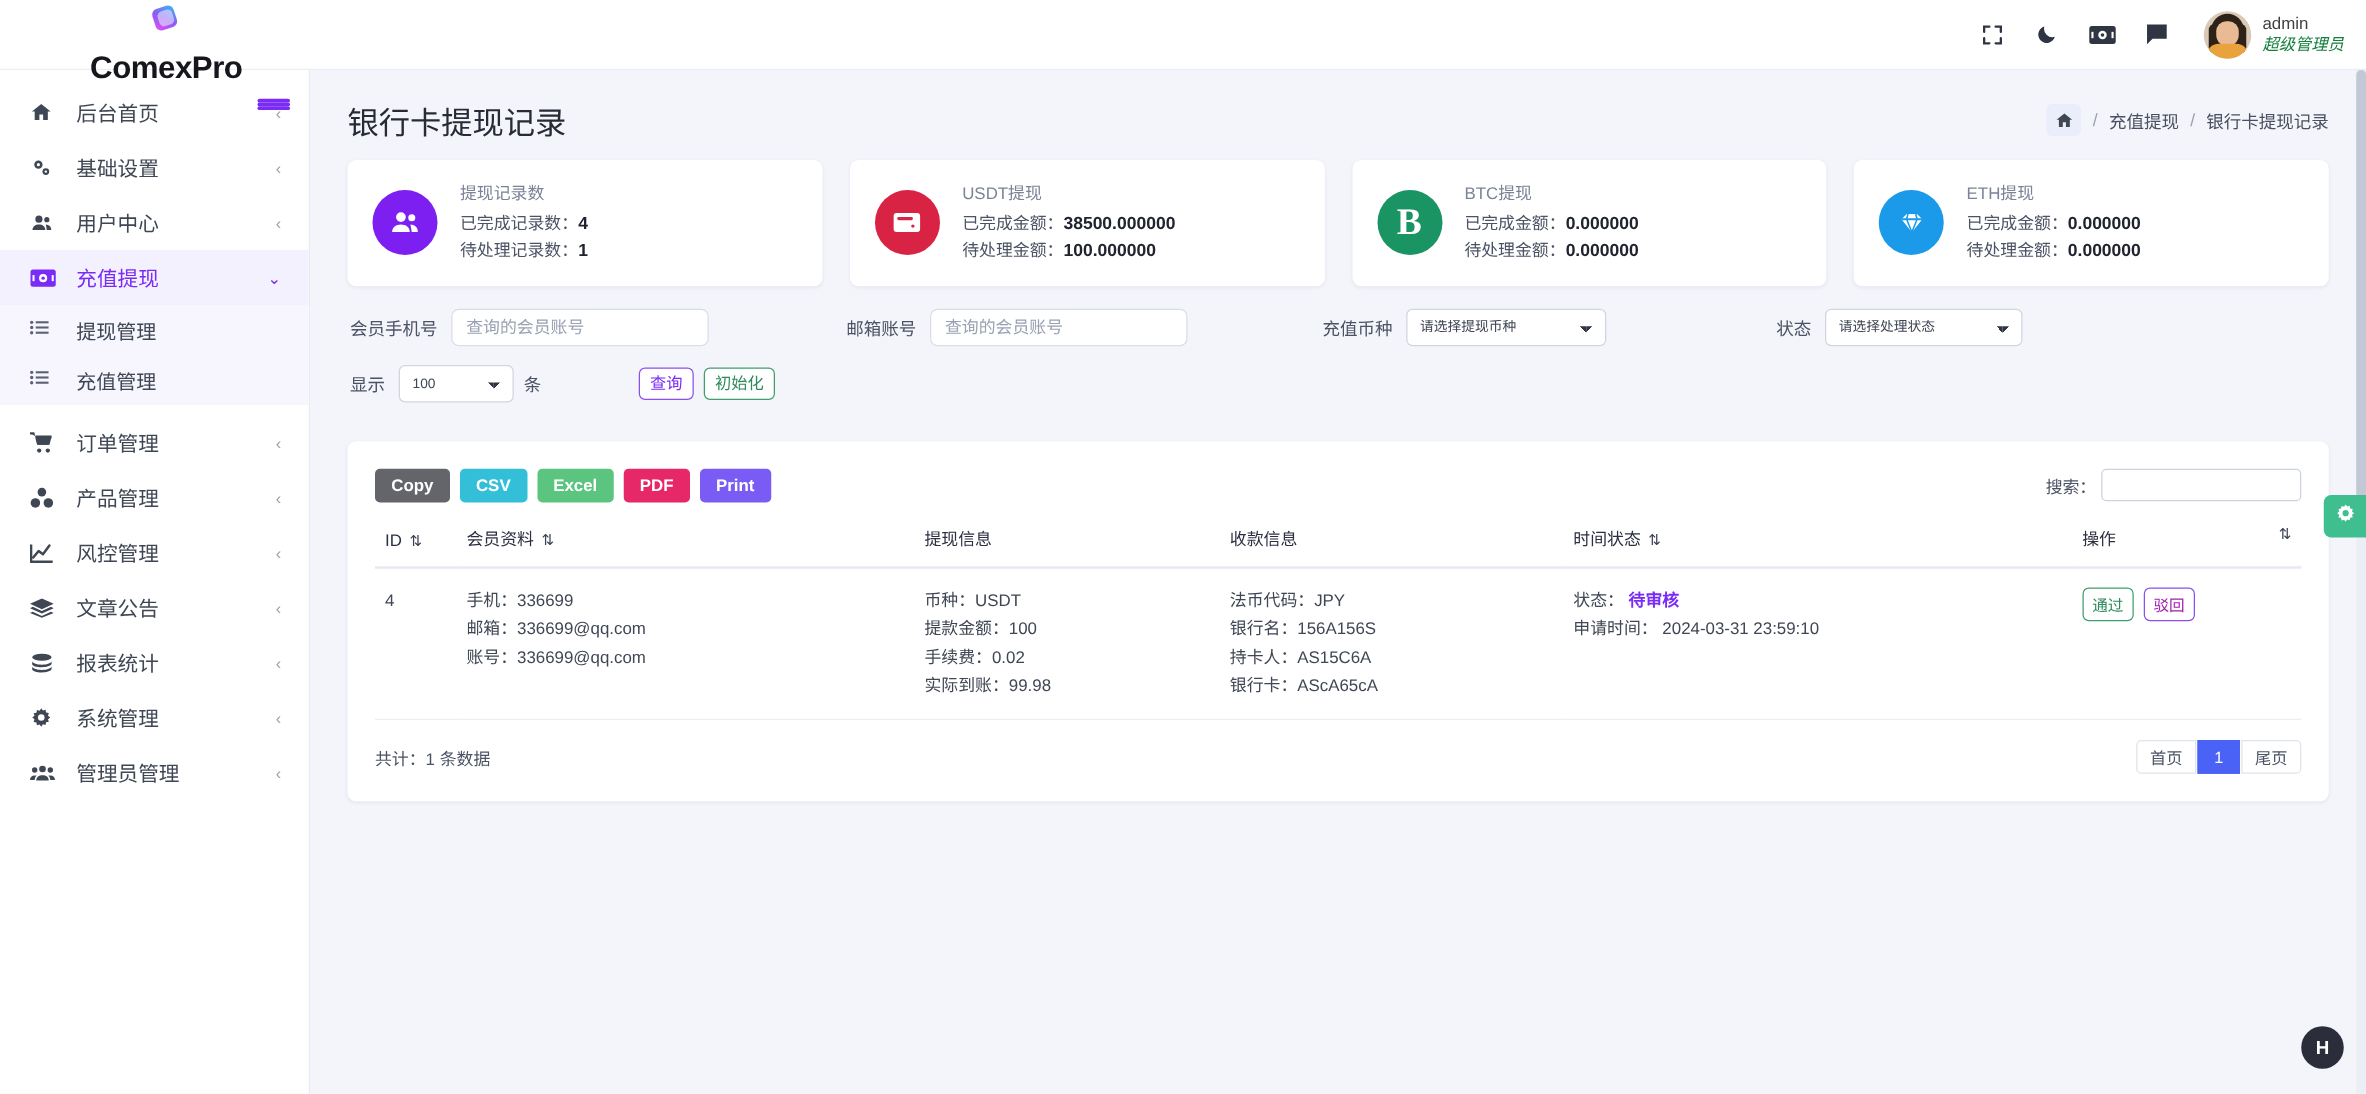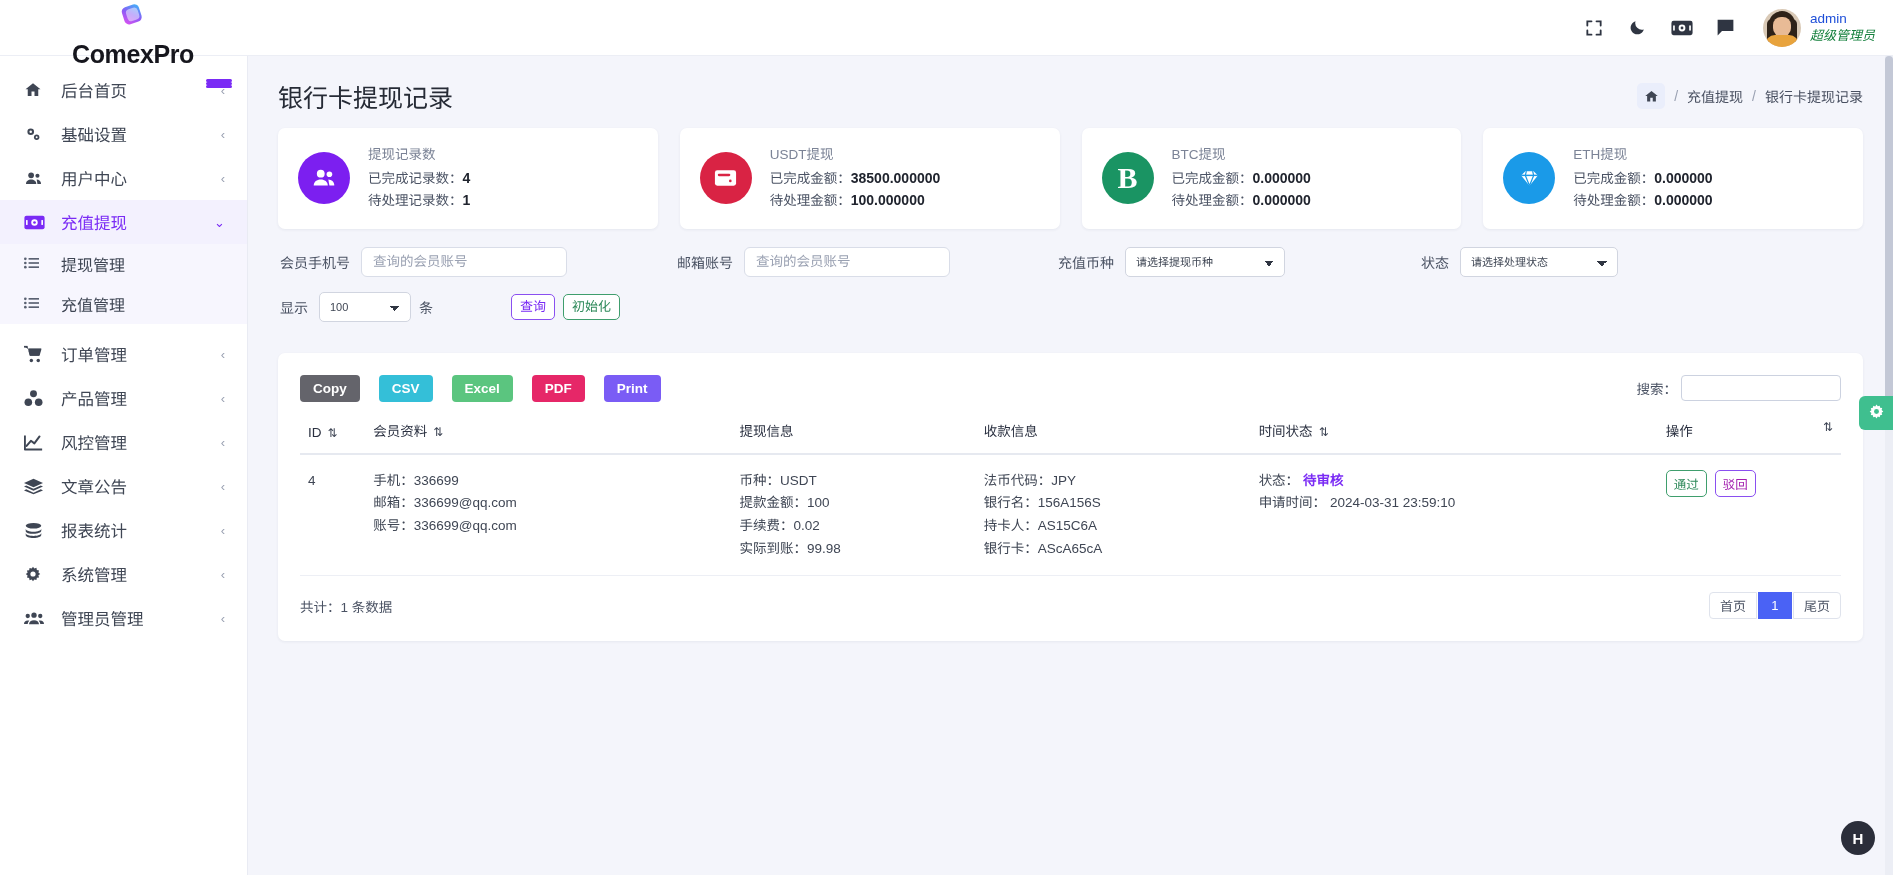--- a/index.html
+++ b/index.html
@@ -52,21 +52,21 @@
   .avatar {
     width: 38px; height: 38px; border-radius: 50%; overflow: hidden;
     background: #d9c9b6; position: relative; flex: 0 0 38px;
   }
   .avatar .hair { position:absolute; left:6px; top:2px; width:26px; height:22px; background:#2e2218; border-radius:13px 13px 6px 6px;}
   .avatar .face { position:absolute; left:10px; top:8px; width:18px; height:20px; background:#e8bb96; border-radius:9px 9px 10px 10px;}
   .avatar .body { position:absolute; left:2px; bottom:0; width:34px; height:12px; background:#e8a33d; border-radius:10px 10px 0 0;}
   .avatar .hair2 { position:absolute; left:4px; top:10px; width:10px; height:24px; background:#2e2218; border-radius:6px;}
   .avatar .hair3 { position:absolute; right:4px; top:10px; width:10px; height:24px; background:#2e2218; border-radius:6px;}
   .user-text { line-height: 1.22; }
-  .user-name { font-size: 13.5px; color: #1d4ed8; }
+  .user-name { font-size: 13.5px; color: #404040; }
   .user-role { font-size: 13px; color: #15803d; font-style: italic; }
 
   
   .shell { display: flex; flex: 1; min-height: 0; }
 
   
   .sidebar {
     width: 248px; min-width: 248px;
     background: #ffffff;
     border-right: 1px solid #e9ebf3;
@@ -182,21 +182,21 @@
   .btn-query { border: 1px solid #8a4ff0; color: #7a2bf5; }
   .btn-reset { border: 1px solid #3f9e6d; color: #2f8a5b; }
 
   
   .table-card {
     margin: 6px 30px 0 30px; background: #fff; border-radius: 7px;
     box-shadow: 0 1px 3px rgba(40,50,90,.07);
     padding: 22px 22px 22px 22px;
   }
   .tc-top { display: flex; align-items: center; }
-  .exp-btns { display: flex; gap: 19px; }
+  .exp-btns { display: flex; gap: 8px; }
   .exp {
     border: none; border-radius: 4px; color: #fff; cursor: pointer;
     font-size: 13.5px; font-weight: bold; padding: 6px 13px;
     font-family: inherit;
   }
   .search-zone { margin-left: auto; display: flex; align-items: center; gap: 4px; }
   .search-lab { font-size: 13.5px; color: #4b5364; }
   .search-in {
     width: 160px; height: 26px; border: 1px solid #ccd2e0; border-radius: 4px;
     padding: 0 8px; font-size: 13px; outline: none; font-family: inherit;

